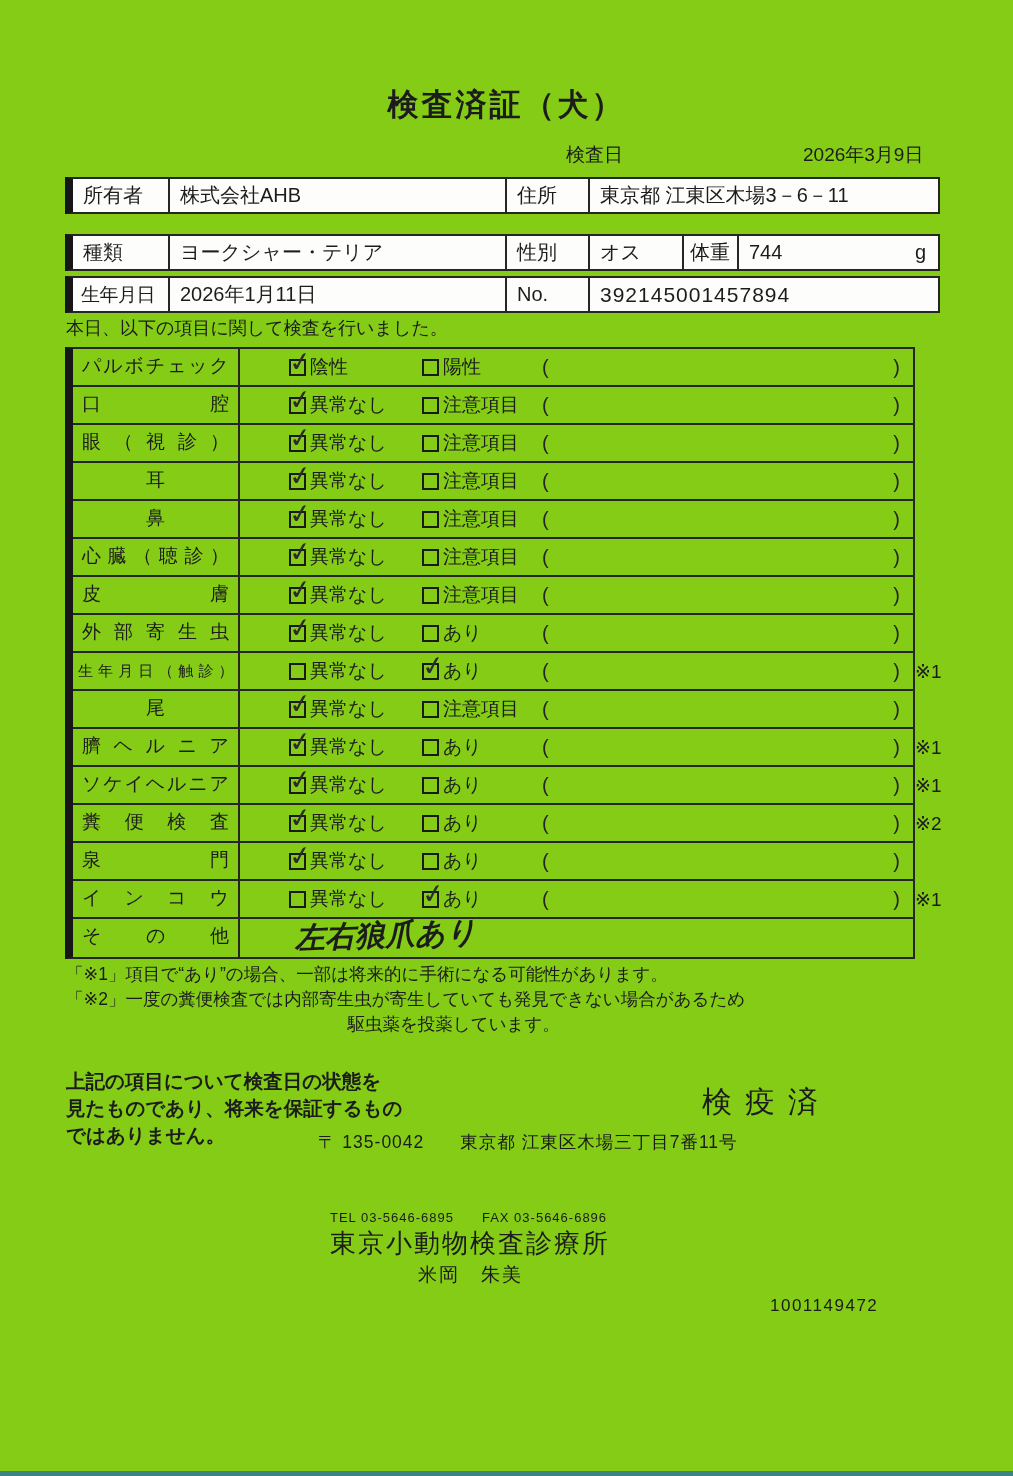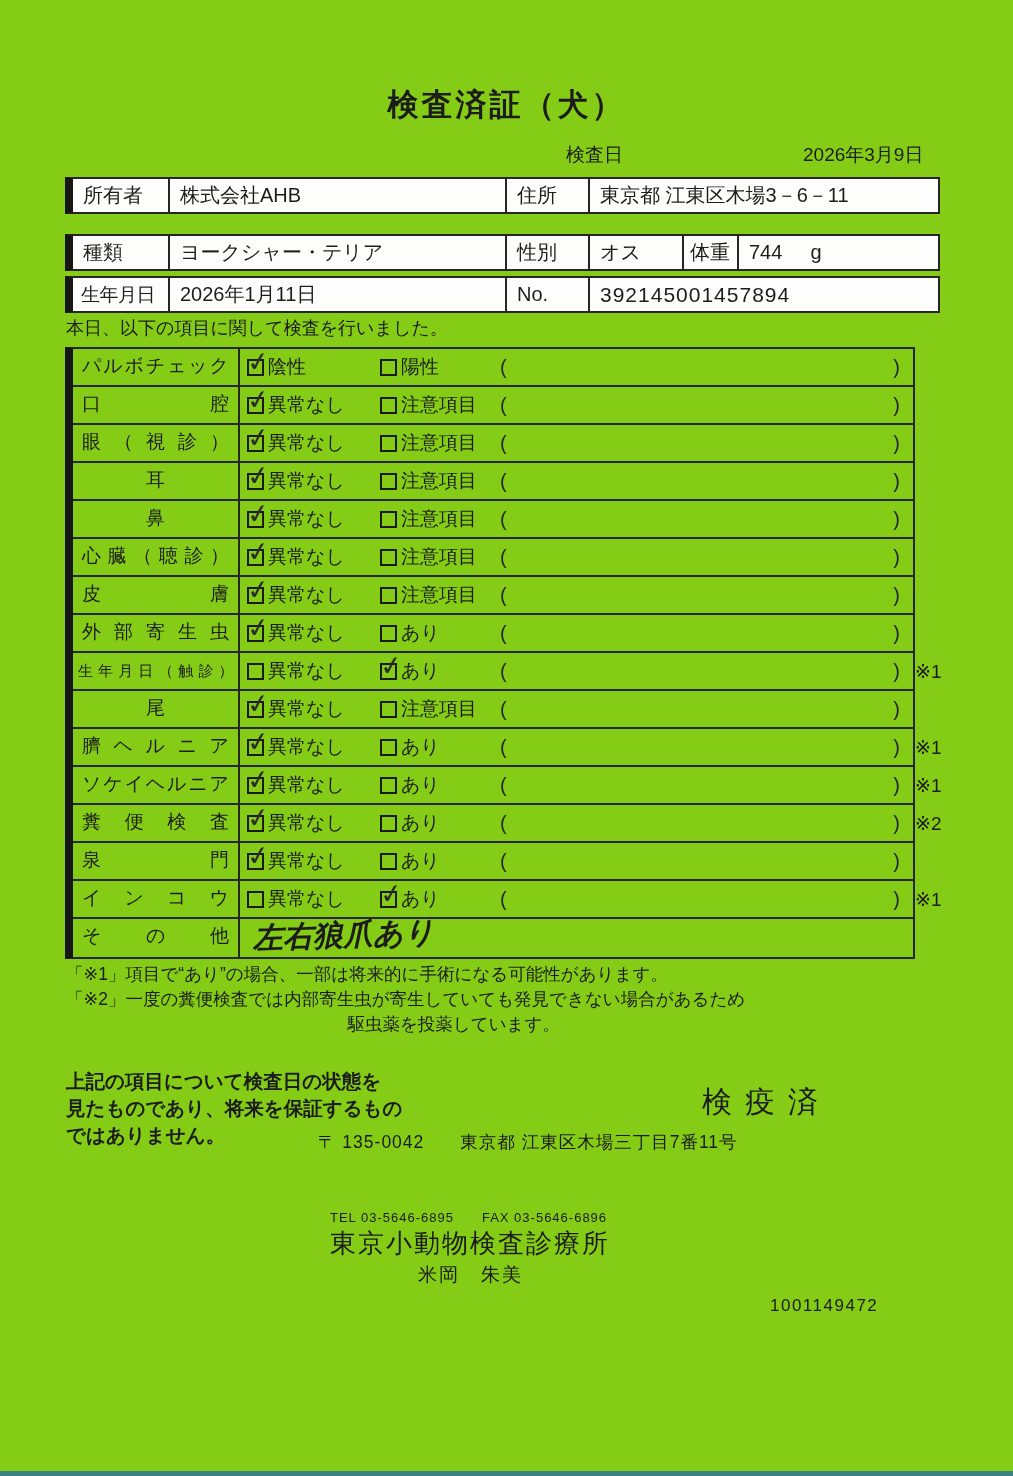--- a/index.html
+++ b/index.html
@@ -22,29 +22,29 @@
   .cell { display:flex; align-items:center; padding:0 10px; box-sizing:border-box;
     white-space:nowrap; overflow:hidden; }
   .cell.br { border-right:2px solid #262626; }
   .w-label { width:97px; }
   .w-value { width:337px; }
   .w-small { width:83px; }
   .w-sex   { width:94px; }
   .w-weight{ width:55px; padding:0 6px; }
   .w-rest  { flex:1; }
   .birth-label { letter-spacing:-0.5px; padding:0 8px; font-size:19px; }
-  .weight-cell { justify-content:flex-start; gap:28px; padding-right:12px; }
+  .weight-cell { justify-content:space-between; gap:28px; padding-right:12px; }
   .no-value { font-size:21px; letter-spacing:1px; }
 
   .statement { position:absolute; left:66px; top:316px; font-size:18px; }
 
   .insp-table { position:absolute; left:65px; top:347px; width:850px;
     border:2px solid #262626; border-left:8px solid #161616; box-sizing:border-box; }
   .t-row { position:relative; display:flex; height:38px; border-bottom:2px solid #262626;
-    box-sizing:border-box; font-size:19px; }
+    box-sizing:border-box; font-size:19px;gap:42px; }
   .t-row:last-child { border-bottom:none; }
   .t-label { width:167px; border-right:2px solid #262626; box-sizing:border-box;
     padding:0 9px; line-height:34px; text-align:justify; text-align-last:justify;
     overflow:hidden; white-space:nowrap; }
   .t-label.single { text-align-last:center; }
   .t-label.long { font-size:15px; line-height:35px; letter-spacing:-0.5px; padding:0 5px; }
   .row-opts { position:relative; flex:1; display:flex; align-items:center; padding-left:7px; overflow:visible; }
   .opt { display:flex; align-items:center; width:133px; }
   .opt:nth-child(2) { width:120px; }
   .cb { position:relative; width:17px; height:17px; border:2.5px solid #1a1a1a;

